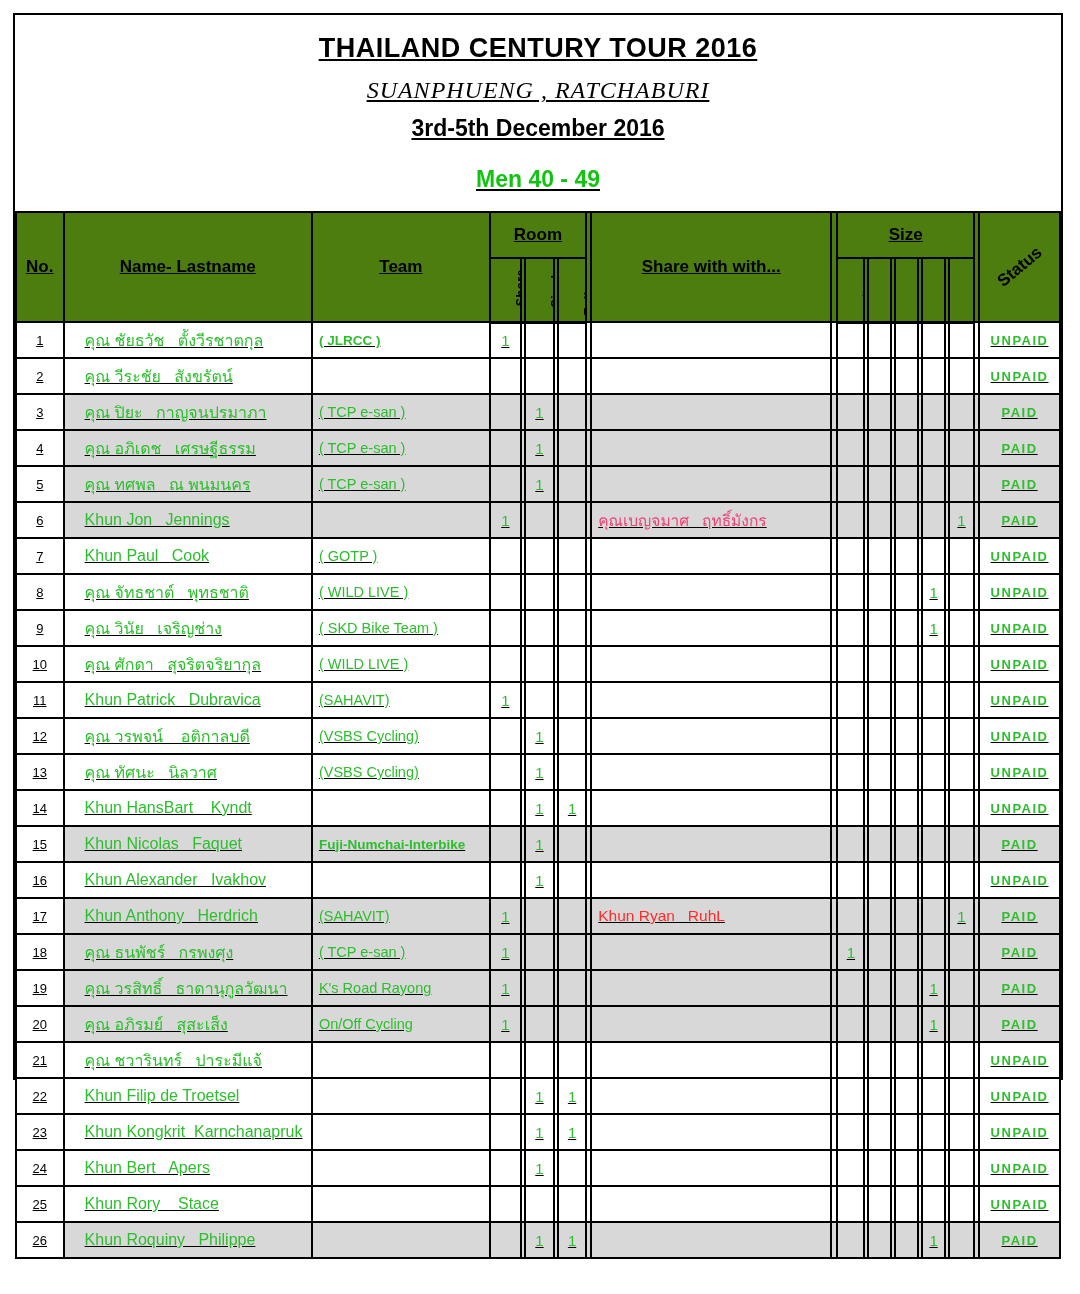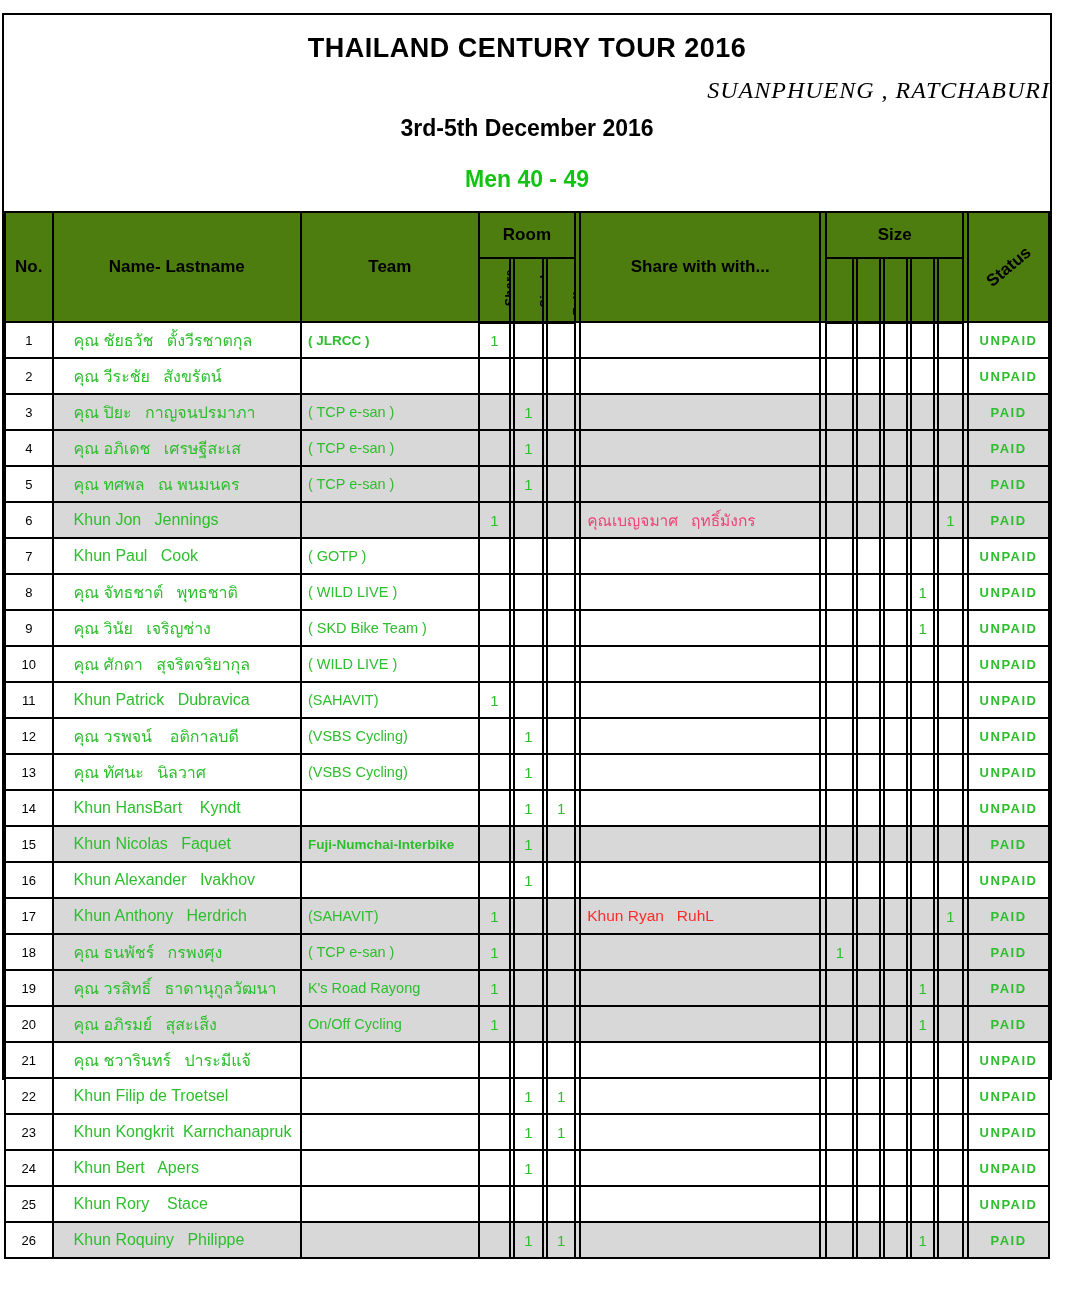--- a/index.html
+++ b/index.html
@@ -2,28 +2,28 @@
 <html style="--green: #2dbe2d; --title-green: #12c412; --pink: #ee4377; --red: #ff2b2b; --shade: #d8d8d8;"><head>
 <meta charset="utf-8">
 <style>
   html,body { margin:0; padding:0; background:#ffffff; }
   body {
     width:1080px; height:1294px; position:relative;
     font-family:"Liberation Sans", sans-serif;
     -webkit-font-smoothing:antialiased;
   }
   .page {
-    position:absolute; left:2px; top:13px; width:1050px; height:1067px;
-    border:2px solid #000; box-sizing:border-box; background:#fff;
+    position:absolute; left:13px; top:13px; width:1050px; height:1067px;
+    border:2px solid #000; box-sizing:border-box; background:#fff;text-decoration:underline;
   }
   
   .titles { text-align:center; height:178px; padding-top:18px; box-sizing:content-box; }
   .main-title { font-size:27px; font-weight:bold; color:#000; letter-spacing:0.5px; margin:0; }
   .sub-title  { font-family:"Liberation Serif", serif; font-style:italic; font-size:24px;
-                color:#000; margin:13px 0 0 0; letter-spacing:1px;text-align:right; }
+                color:#000; margin:13px 0 0 0; letter-spacing:1px; }
   .date-line  { font-size:23px; font-weight:bold; color:#000; margin:11px 0 0 0; }
   .category   { font-size:23px; font-weight:bold; color:var(--title-green,#12c412); margin:24px 0 0 0; }
 
   
   table { border-collapse:collapse; table-layout:fixed; width:100%; background:#fff; }
   th, td { border:2px solid #000; padding:0; overflow:hidden; box-sizing:border-box; }
   thead th { background:#4d7c0f; font-weight:bold; color:#000; vertical-align:middle; text-align:center; }
   thead tr.grp th { height:46px; font-size:17px; }
   thead tr.sub th { height:64px; border-bottom:3px solid #000; font-size:12.5px;padding-left:24px; }
   th.rs { font-size:16px; }
@@ -187,21 +187,21 @@
     <td class="mark"></td>
     <td></td>
     <td class="mark"></td>
     <td></td>
     <td class="mark"></td>
     <td></td>
     <td class="status">PAID</td>
   </tr>
         <tr class="shaded">
     <td class="no">4</td>
-    <td class="name">คุณ อภิเดช   เศรษฐีสะเส</td>
+    <td class="name">คุณ อภิเดช   เศรษฐีธรรม</td>
     <td class="team">( TCP e-san )</td>
     <td class="mark"></td>
     <td></td>
     <td class="mark">1</td>
     <td></td>
     <td class="mark"></td>
     <td></td>
     <td class="sharewith"></td>
     <td></td>
     <td class="mark"></td>

